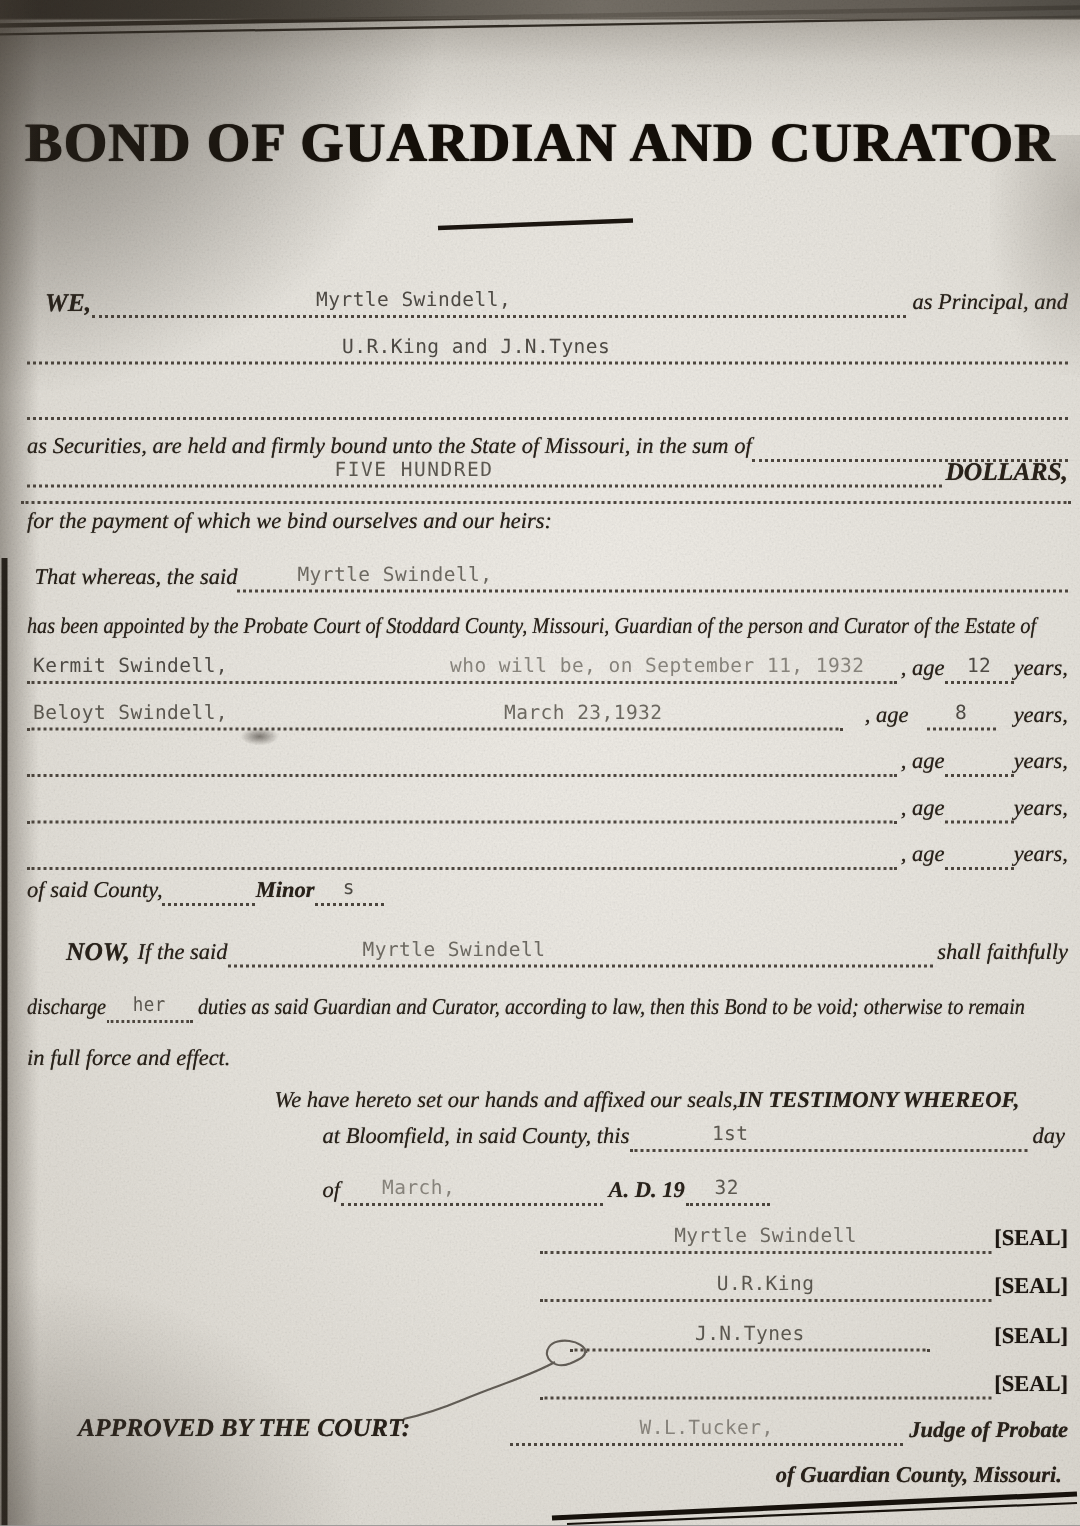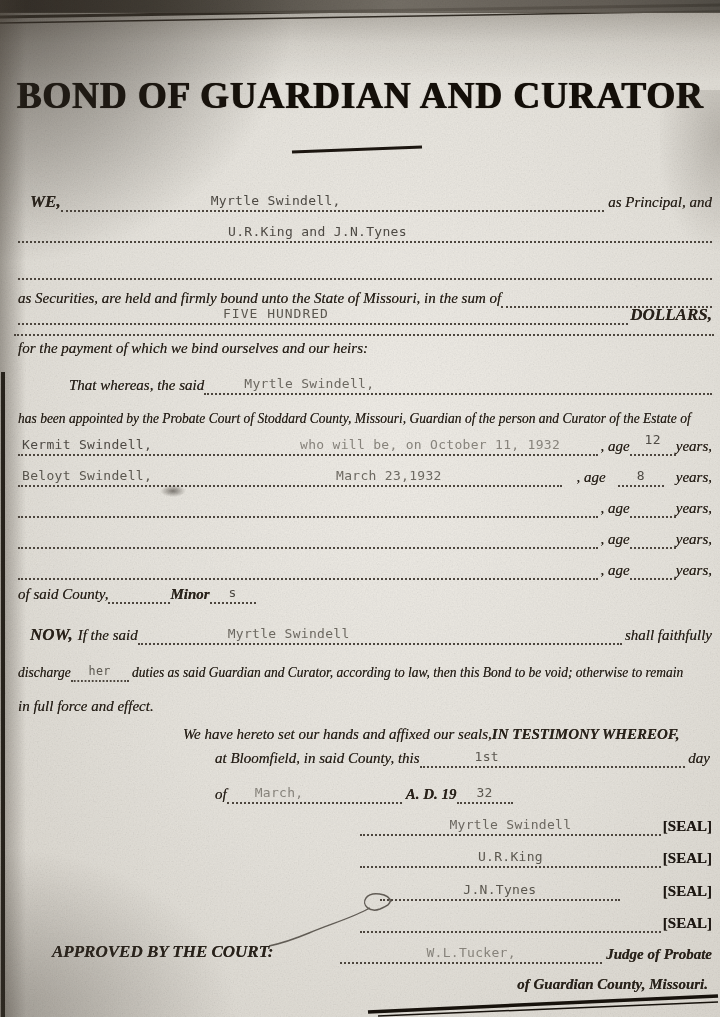--- a/index.html
+++ b/index.html
@@ -105,37 +105,37 @@
 
   <div class="row" style="top:326px;left:14px;right:6px;height:10px;">
     <span class="fill"></span>
   </div>
 
   <div class="row" style="top:340px;left:18px;height:18px;">
     <span class="p">for the payment of which we bind ourselves and our heirs:</span>
   </div>
 
   <div class="row" style="top:367px;left:18px;right:8px;height:28px;">
-    <span class="p" style="padding-left:5px;margin-left:46px;">That whereas, the said</span>
+    <span class="p" style="padding-left:5px;">That whereas, the said</span>
     <span class="fill">
       <span class="t t-faint2 abs" style="left:40px;">Myrtle Swindell,</span>
     </span>
   </div>
 
   <div class="row squeeze" style="top:410px;left:18px;width:770px;height:18px;transform:scaleX(0.9);">
     <span class="p">has been appointed by the Probate Court of Stoddard County, Missouri, Guardian of the person and Curator of the Estate of</span>
   </div>
 
   <div class="row" style="top:428px;left:18px;right:8px;height:28px;">
     <span class="fill">
       <span class="t t-mid abs" style="left:4px;">Kermit Swindell,</span>
-      <span class="t t-faint abs" style="left:282px;">who will be, on October 11, 1932</span>
-    </span>
-    <span class="p" style="padding-left:3px;">, age</span>
-    <span class="seg" style="width:46px;align-items:center;">
+      <span class="t t-faint abs" style="left:282px;">who will be, on September 11, 1932</span>
+    </span>
+    <span class="p" style="padding-left:3px;">, age</span>
+    <span class="seg" style="width:46px;">
       <span class="t t-mid mb">12</span>
     </span>
     <span class="p">years,</span>
   </div>
 
   <div class="row" style="top:459px;left:18px;right:8px;height:28px;gap:12px;">
     <span class="fill">
       <span class="t t-mid2 abs" style="left:4px;">Beloyt Swindell,</span>
       <span class="t t-faint2 abs" style="left:318px;">March 23,1932</span>
     </span>
@@ -170,21 +170,21 @@
   <div class="row" style="top:578px;left:18px;height:26px;">
     <span class="p">of said County,</span>
     <span class="seg" style="width:62px;"></span>
     <span class="p pb">Minor</span>
     <span class="seg" style="width:46px;">
       <span class="t t-mid mb">s</span>
     </span>
   </div>
 
   <div class="row" style="top:617px;left:18px;right:8px;height:28px;">
-    <span class="p pb big" style="margin-left:12px;">NOW,</span>
+    <span class="p pb big" style="margin-left:26px;">NOW,</span>
     <span class="p" style="padding-left:5px;">If the said</span>
     <span class="fill">
       <span class="t t-faint2 abs" style="left:90px;">Myrtle Swindell</span>
     </span>
     <span class="p" style="padding-left:3px;">shall faithfully</span>
   </div>
 
   <div class="row squeeze" style="top:654px;left:18px;width:770px;height:28px;transform:scaleX(0.9);">
     <span class="p">discharge</span>
     <span class="seg" style="width:64px;">

